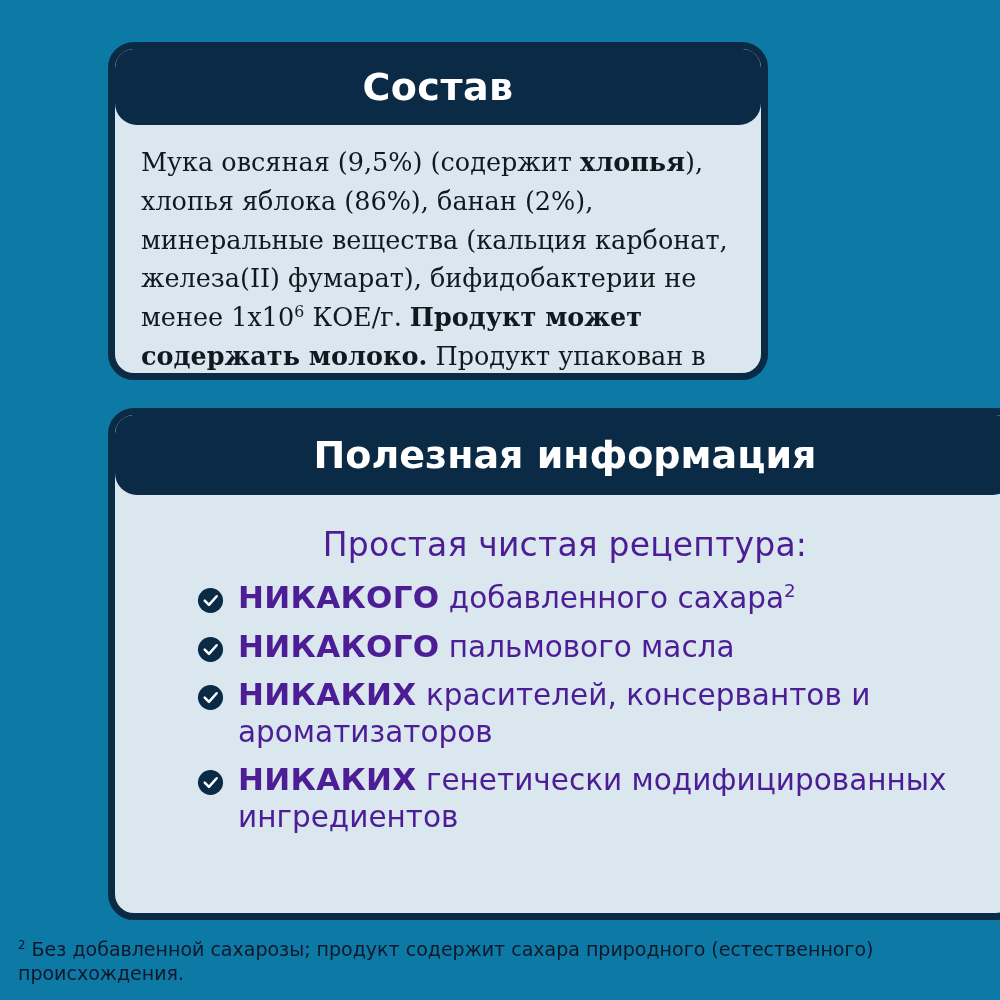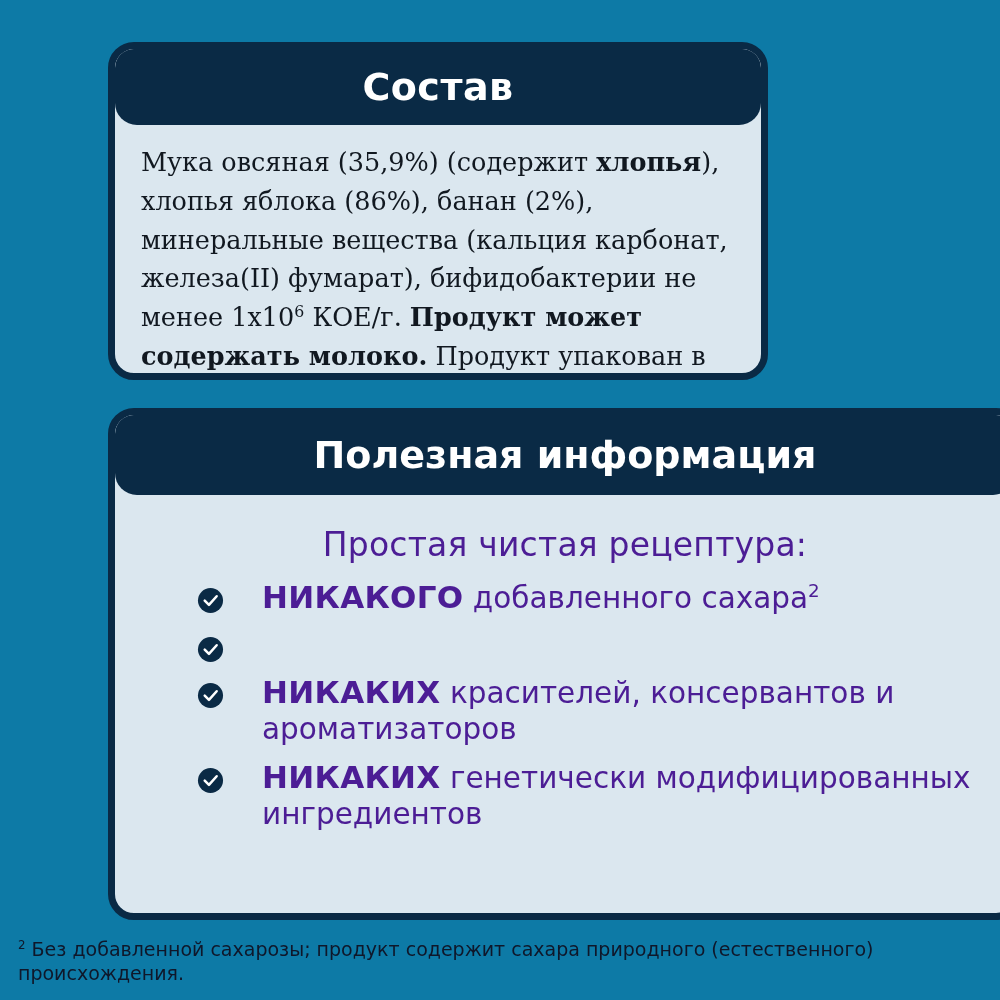--- a/index.html
+++ b/index.html
@@ -92,21 +92,20 @@
   }
   .bullet-list {
     margin: 0;
     padding: 0 0 0 52px;
     list-style: none;
   }
   .bullet-item {
     display: flex;
     align-items: flex-start;
     margin-bottom: 10px;
-    gap: 24px;
   }
   .check-icon {
     flex: 0 0 auto;
     width: 27px;
     height: 27px;
     margin-top: 9px;
     margin-right: 14px;
   }
   .check-icon svg { display: block; }
   .bullet-text {
@@ -132,21 +131,21 @@
   }
 </style>
 </head>
 <body>
 
 <div class="page">
 
   <div class="card" id="composition-card">
     <div class="card-header">Состав</div>
     <div class="composition-body">
-      <span>Мука овсяная (35,9%) (содержит </span><b>хлопья</b><span>), хлопья яблока (86%), банан (2%), минеральные вещества (кальция карбонат, железа(II) фумарат), бифидобактерии не менее 1х10</span><sup>6</sup><span> КОЕ/г. </span><b>Продукт может содержать молоко.</b><span> Продукт упакован в модифицированных атмосфере с азотом.</span>
+      <span>Мука овсяная (9,5%) (содержит </span><b>хлопья</b><span>), хлопья яблока (86%), банан (2%), минеральные вещества (кальция карбонат, железа(II) фумарат), бифидобактерии не менее 1х10</span><sup>6</sup><span> КОЕ/г. </span><b>Продукт может содержать молоко.</b><span> Продукт упакован в модифицированных атмосфере с азотом.</span>
     </div>
   </div>
 
   <div class="card" id="info-card">
     <div class="card-header">Полезная информация</div>
     <div class="info-body">
       <div class="info-lead">Простая чистая рецептура:</div>
 
       <ul class="bullet-list">
 
@@ -160,20 +159,21 @@
           <span class="bullet-text"><span class="strong">НИКАКОГО</span><span> добавленного сахара</span><sup>2</sup></span>
         </li>
 
         <li class="bullet-item">
           <span class="check-icon">
             <svg viewBox="0 0 28 28" width="27" height="27">
               <circle cx="14" cy="14" r="13" fill="#0a2a45"></circle>
               <path d="M8 14.2 L12.4 18.6 L20.4 9.6" stroke="#ffffff" stroke-width="2.6" fill="none" stroke-linecap="round" stroke-linejoin="round"></path>
             </svg>
           </span>
+          <span class="bullet-text"><span class="strong">НИКАКОГО</span><span> пальмового масла</span></span>
         </li>
 
         <li class="bullet-item">
           <span class="check-icon">
             <svg viewBox="0 0 28 28" width="27" height="27">
               <circle cx="14" cy="14" r="13" fill="#0a2a45"></circle>
               <path d="M8 14.2 L12.4 18.6 L20.4 9.6" stroke="#ffffff" stroke-width="2.6" fill="none" stroke-linecap="round" stroke-linejoin="round"></path>
             </svg>
           </span>
           <span class="bullet-text"><span class="strong">НИКАКИХ</span><span> красителей, консервантов и ароматизаторов</span></span>

